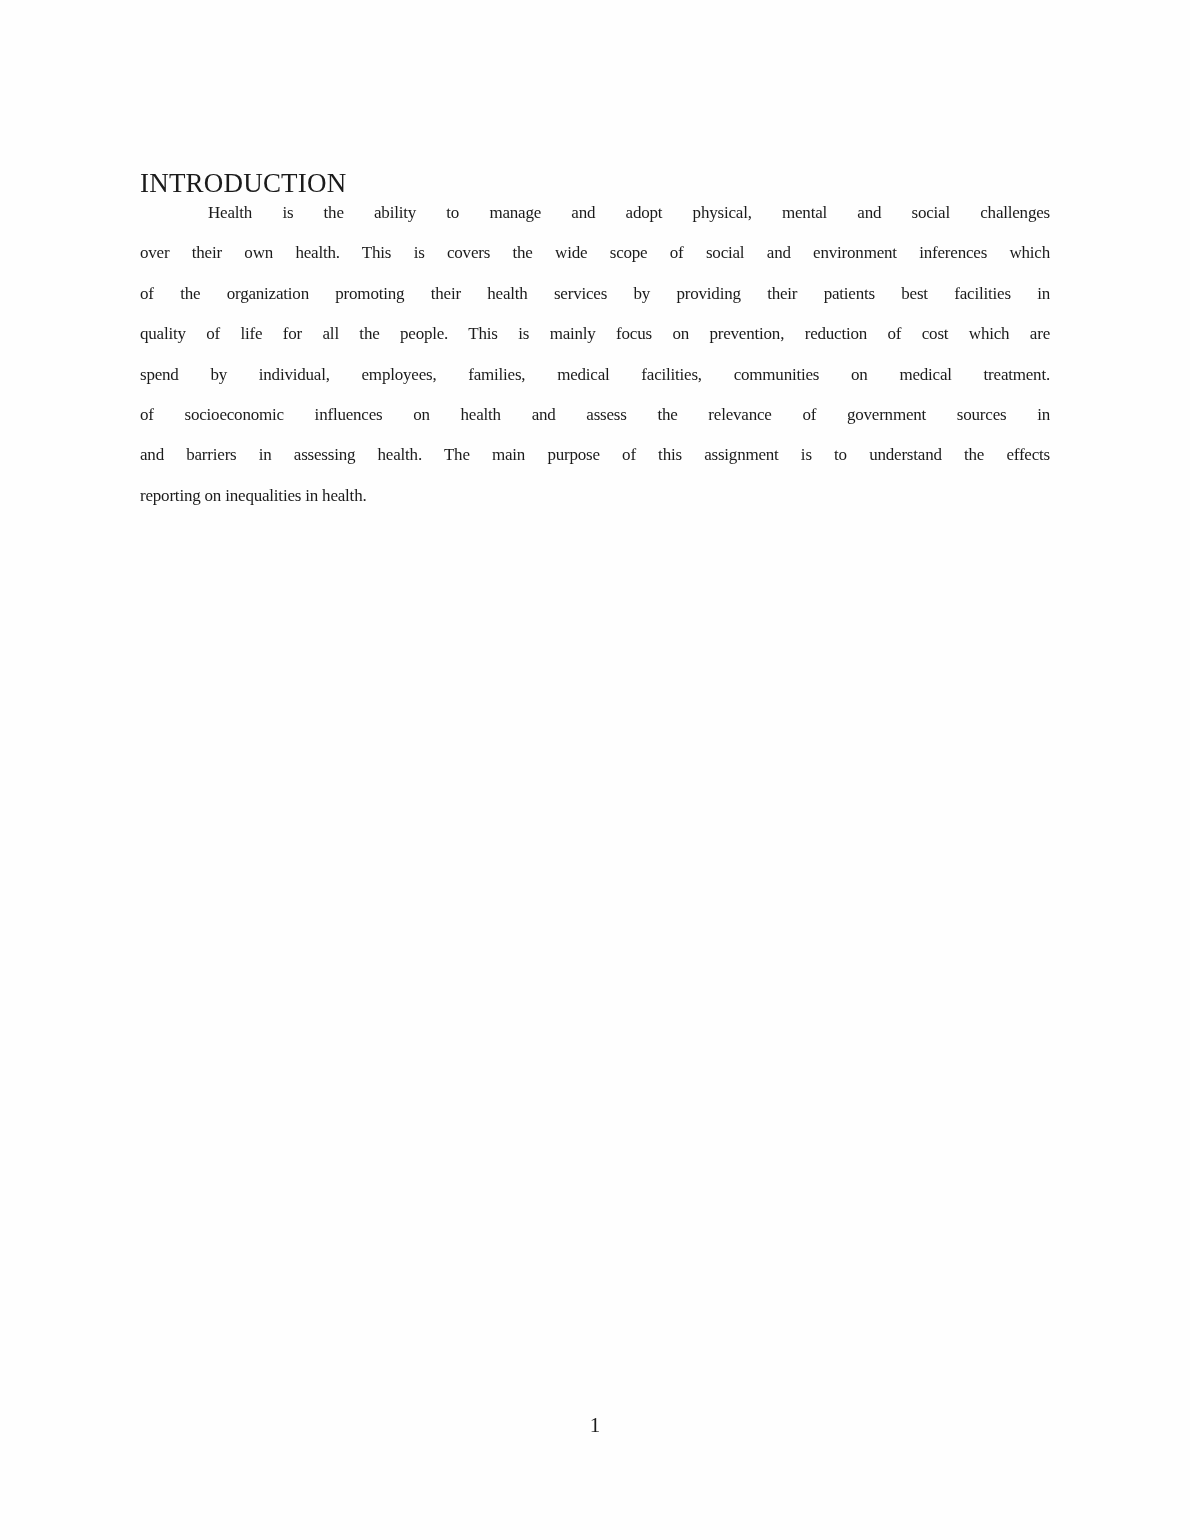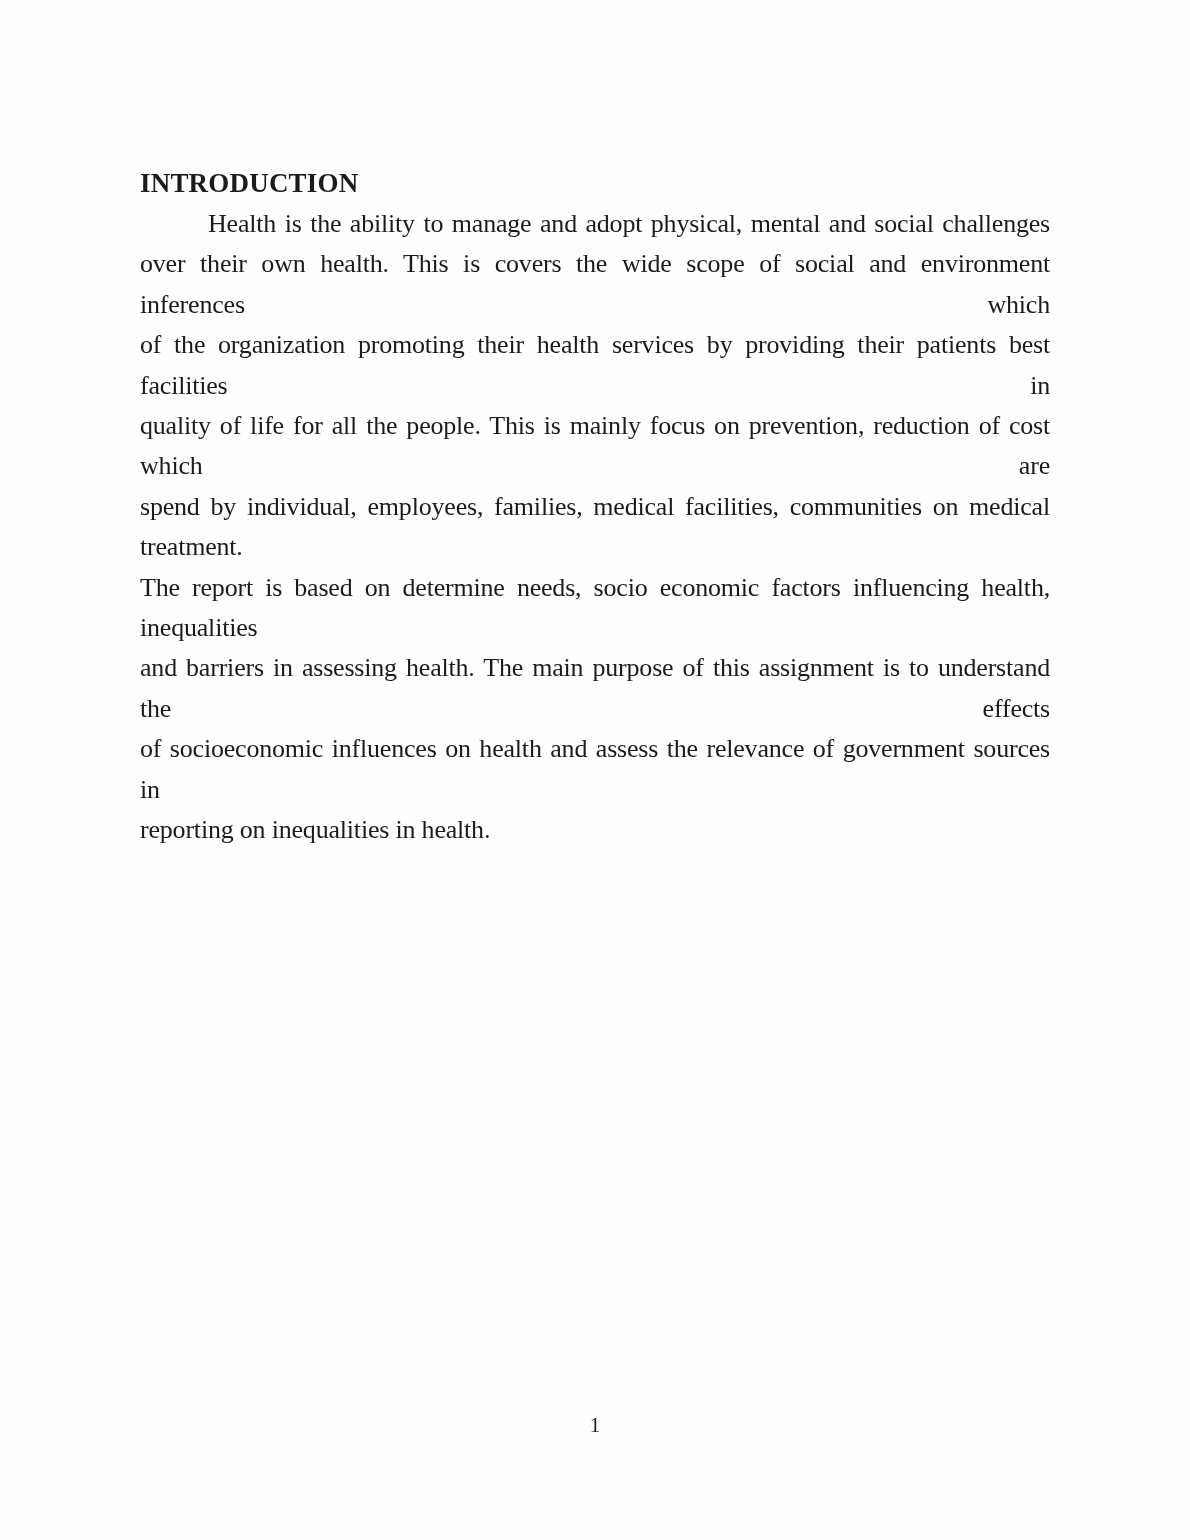--- a/index.html
+++ b/index.html
@@ -15,30 +15,30 @@
     font-family: "Liberation Serif", "DejaVu Serif", serif;
     color: #1b1b1b;
     overflow: hidden;
   }
   .heading {
     position: absolute;
     left: 140px;
     top: 148px;
     width: 910px;
     font-size: 27px;
-    font-weight: bold;
+    font-weight: normal;
     letter-spacing: 0.2px;
     line-height: 34px;
   }
   .paragraph {
     position: absolute;
     left: 140px;
-    top: 204px;
+    top: 193px;
     width: 910px;
-    font-size: 26px;
+    font-size: 17px;
     letter-spacing: -0.2px;
     line-height: 40.4px;
   }
   .line {
     text-align: justify;
     text-align-last: justify;
     white-space: normal;
   }
   .line.first {
     text-indent: 68px;
@@ -63,21 +63,20 @@
 <div class="page">
 
   <h1 class="heading">INTRODUCTION</h1>
 
   <div class="paragraph">
     <div class="line first">Health is the ability to manage and adopt physical, mental and social challenges</div>
     <div class="line">over their own health. This is covers the wide scope of social and environment inferences which</div>
     <div class="line">of the organization promoting their health services by providing their patients best facilities in</div>
     <div class="line">quality of life for all the people. This is mainly focus on prevention, reduction of cost which are</div>
     <div class="line">spend by individual, employees, families, medical facilities, communities on medical treatment.</div>
-    <div class="line">The report is based on determine needs, socio economic factors influencing health, inequalities</div>
+    <div class="line">of socioeconomic influences on health and assess the relevance of government sources in</div>
     <div class="line">and barriers in assessing health. The main purpose of this assignment is to understand the effects</div>
-    <div class="line">of socioeconomic influences on health and assess the relevance of government sources in</div>
     <div class="line last">reporting on inequalities in health.</div>
   </div>
 
   <div class="page-number">1</div>
 
 </div>
 
 </body></html>

